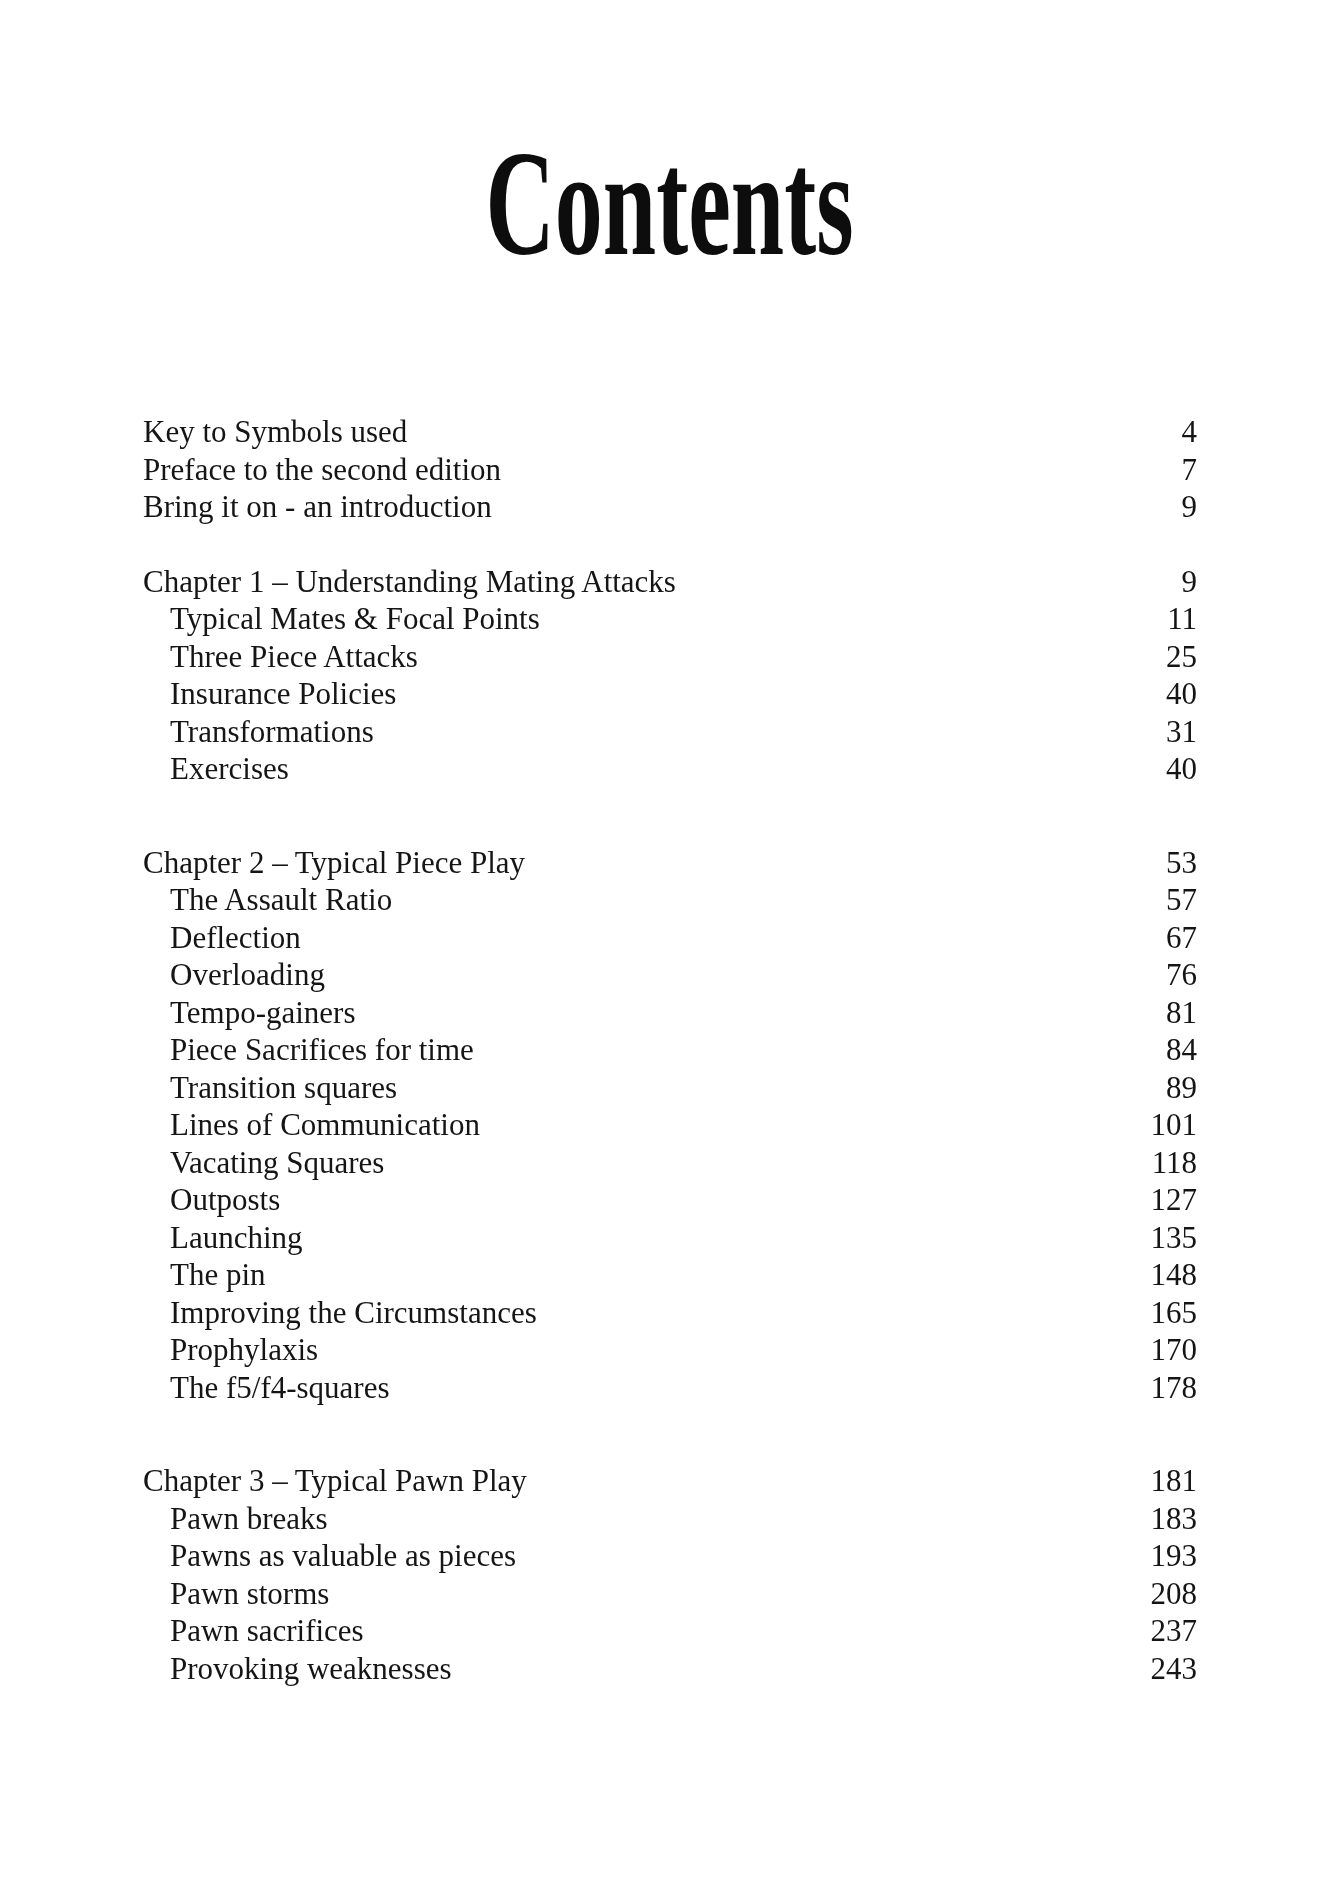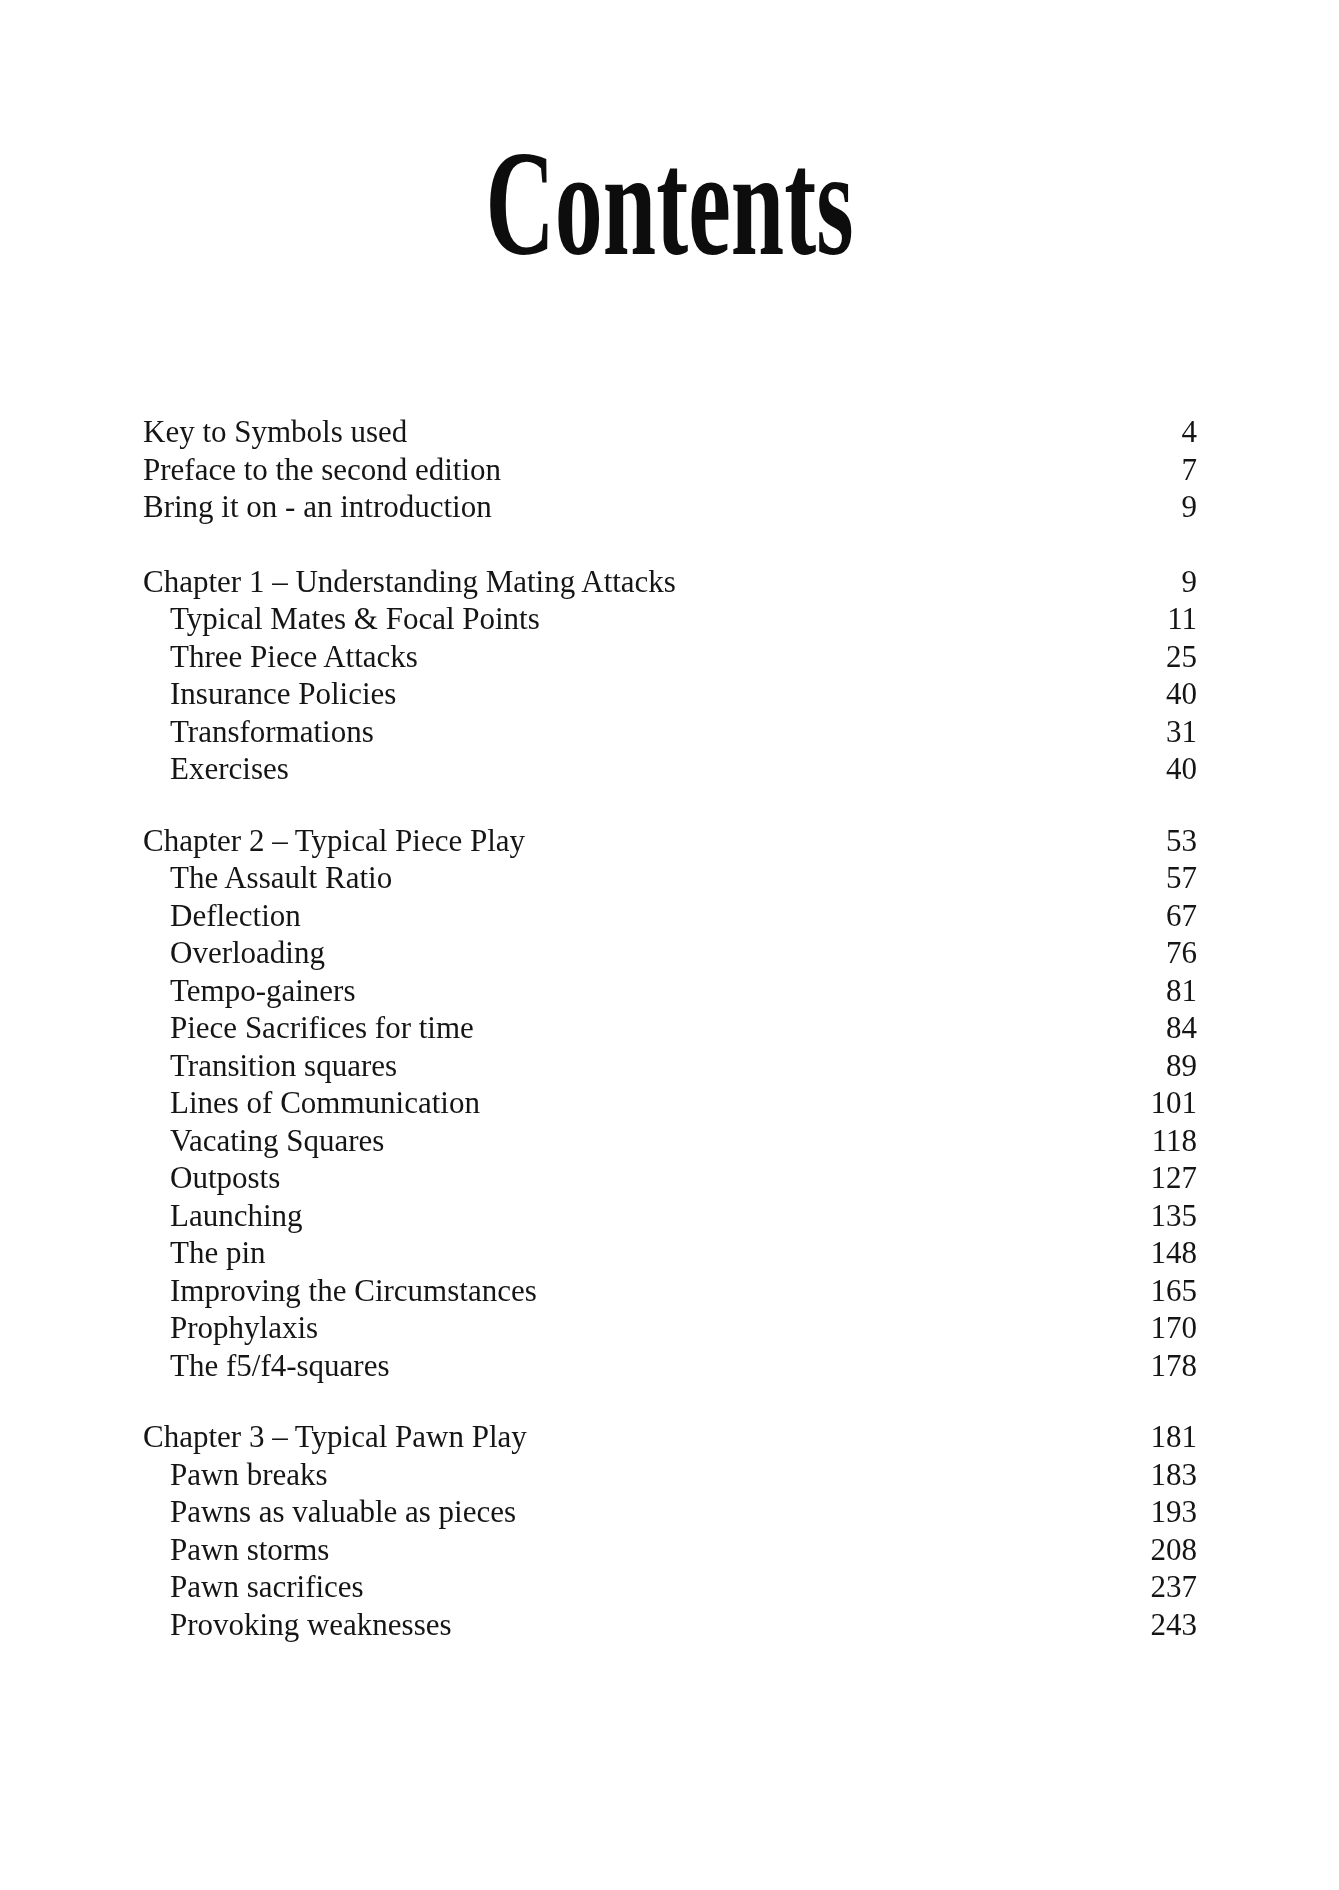--- a/index.html
+++ b/index.html
@@ -51,21 +51,21 @@
   }
   .toc-row.section {
     padding-left: 27px;
     gap: 44px;
   }
   .toc-row .pagenum {
     text-align: right;
   }
   .group { margin-top: 0; }
   .chapter-group.first { margin-top: 37px; }
-  .chapter-group.wide-gap { margin-top: 34px; }
+  .chapter-group.wide-gap { margin-top: 56px; }
 </style>
 </head>
 <body>
 
 <div class="page">
   <div class="toc-title-wrap">
     <span class="toc-title">Contents</span>
   </div>
   <div class="toc" id="toc">
       <div class="group front">

